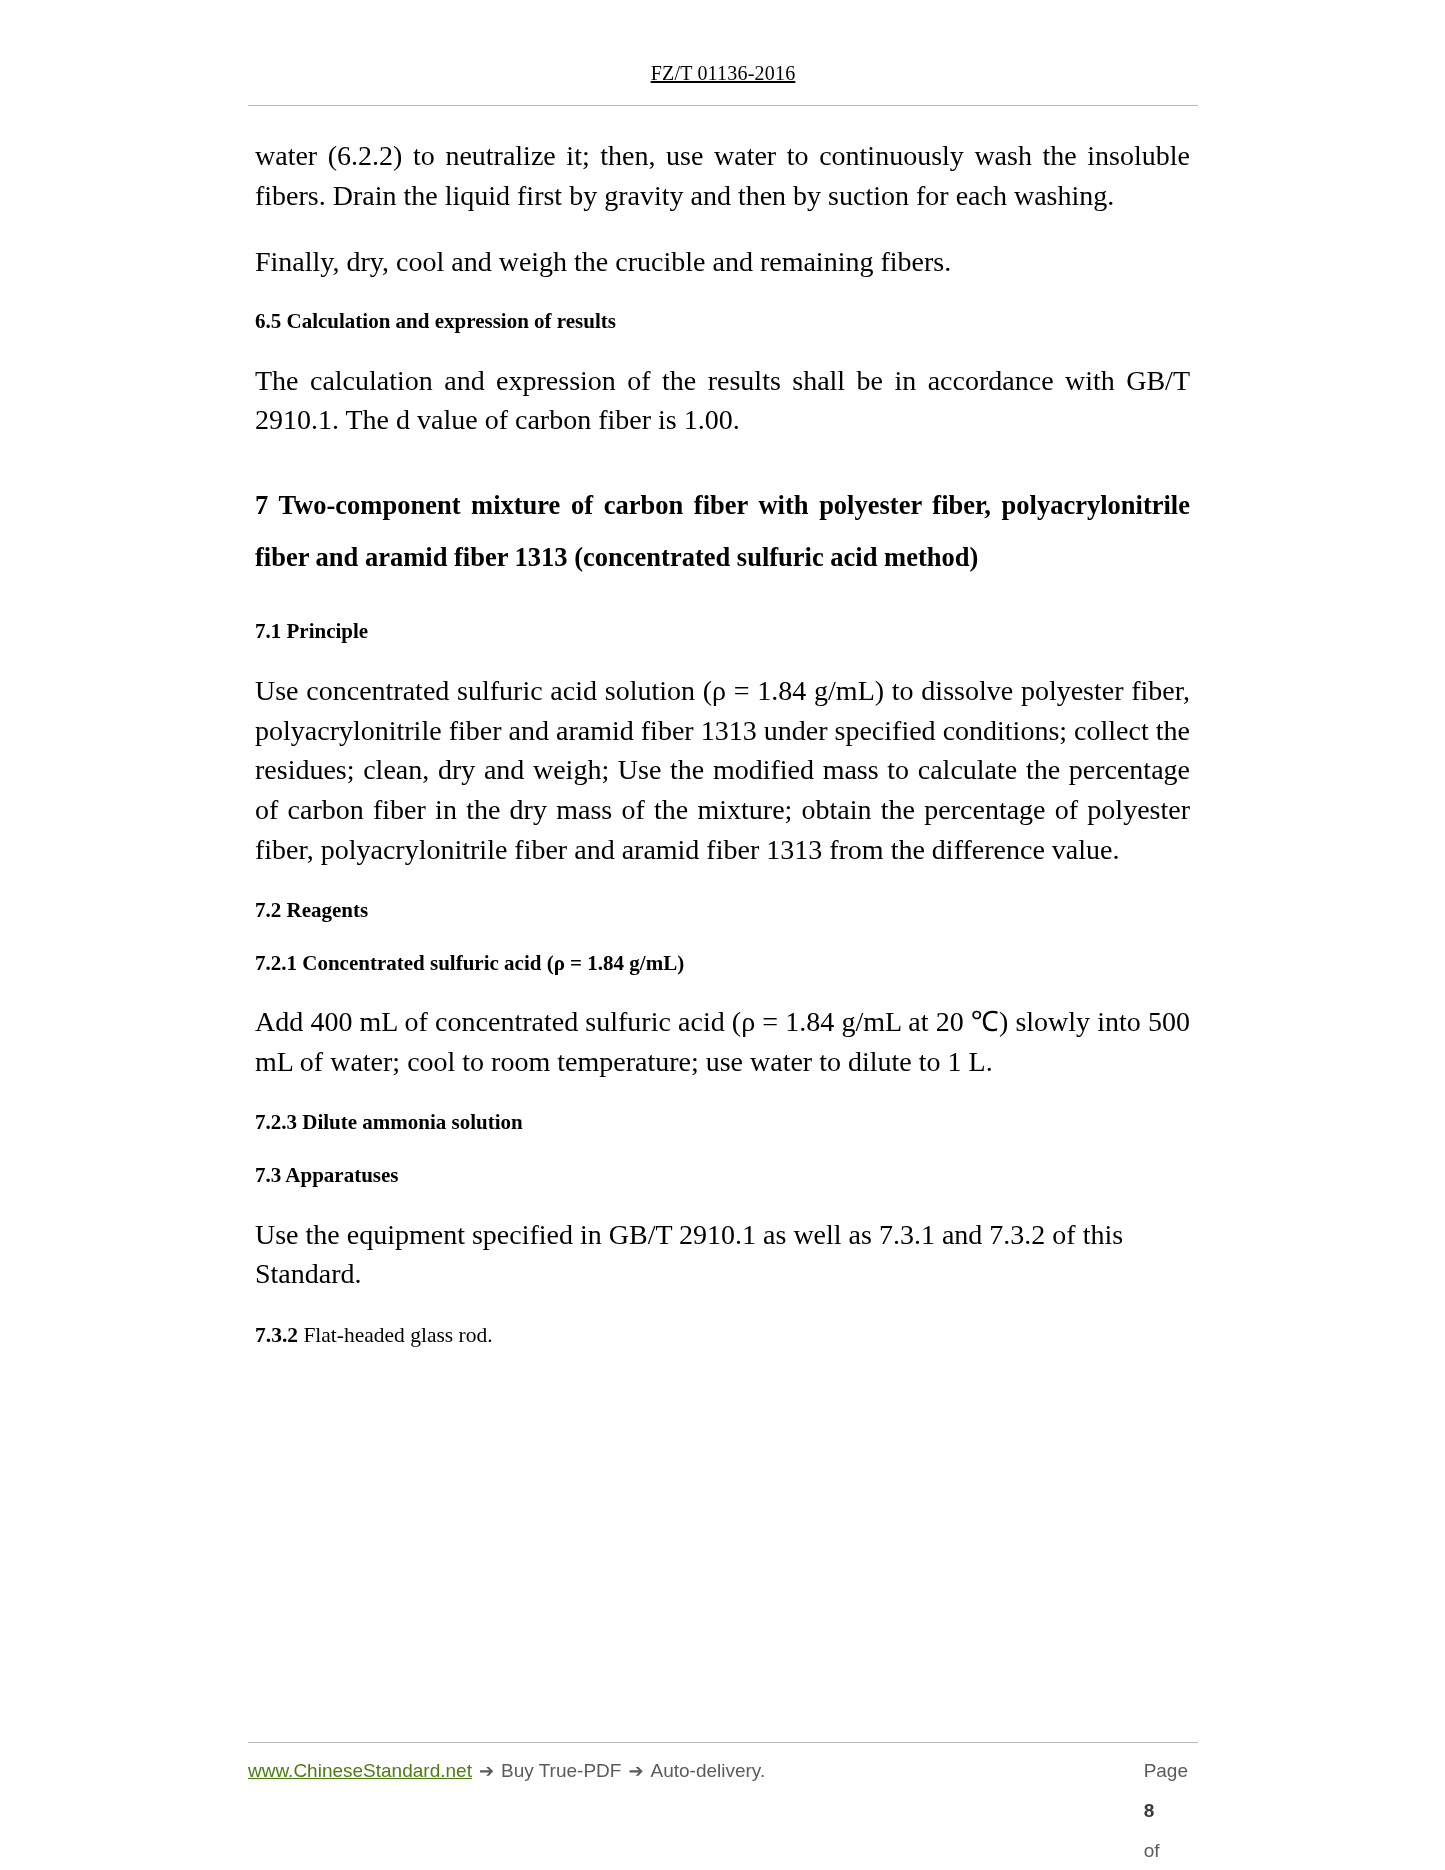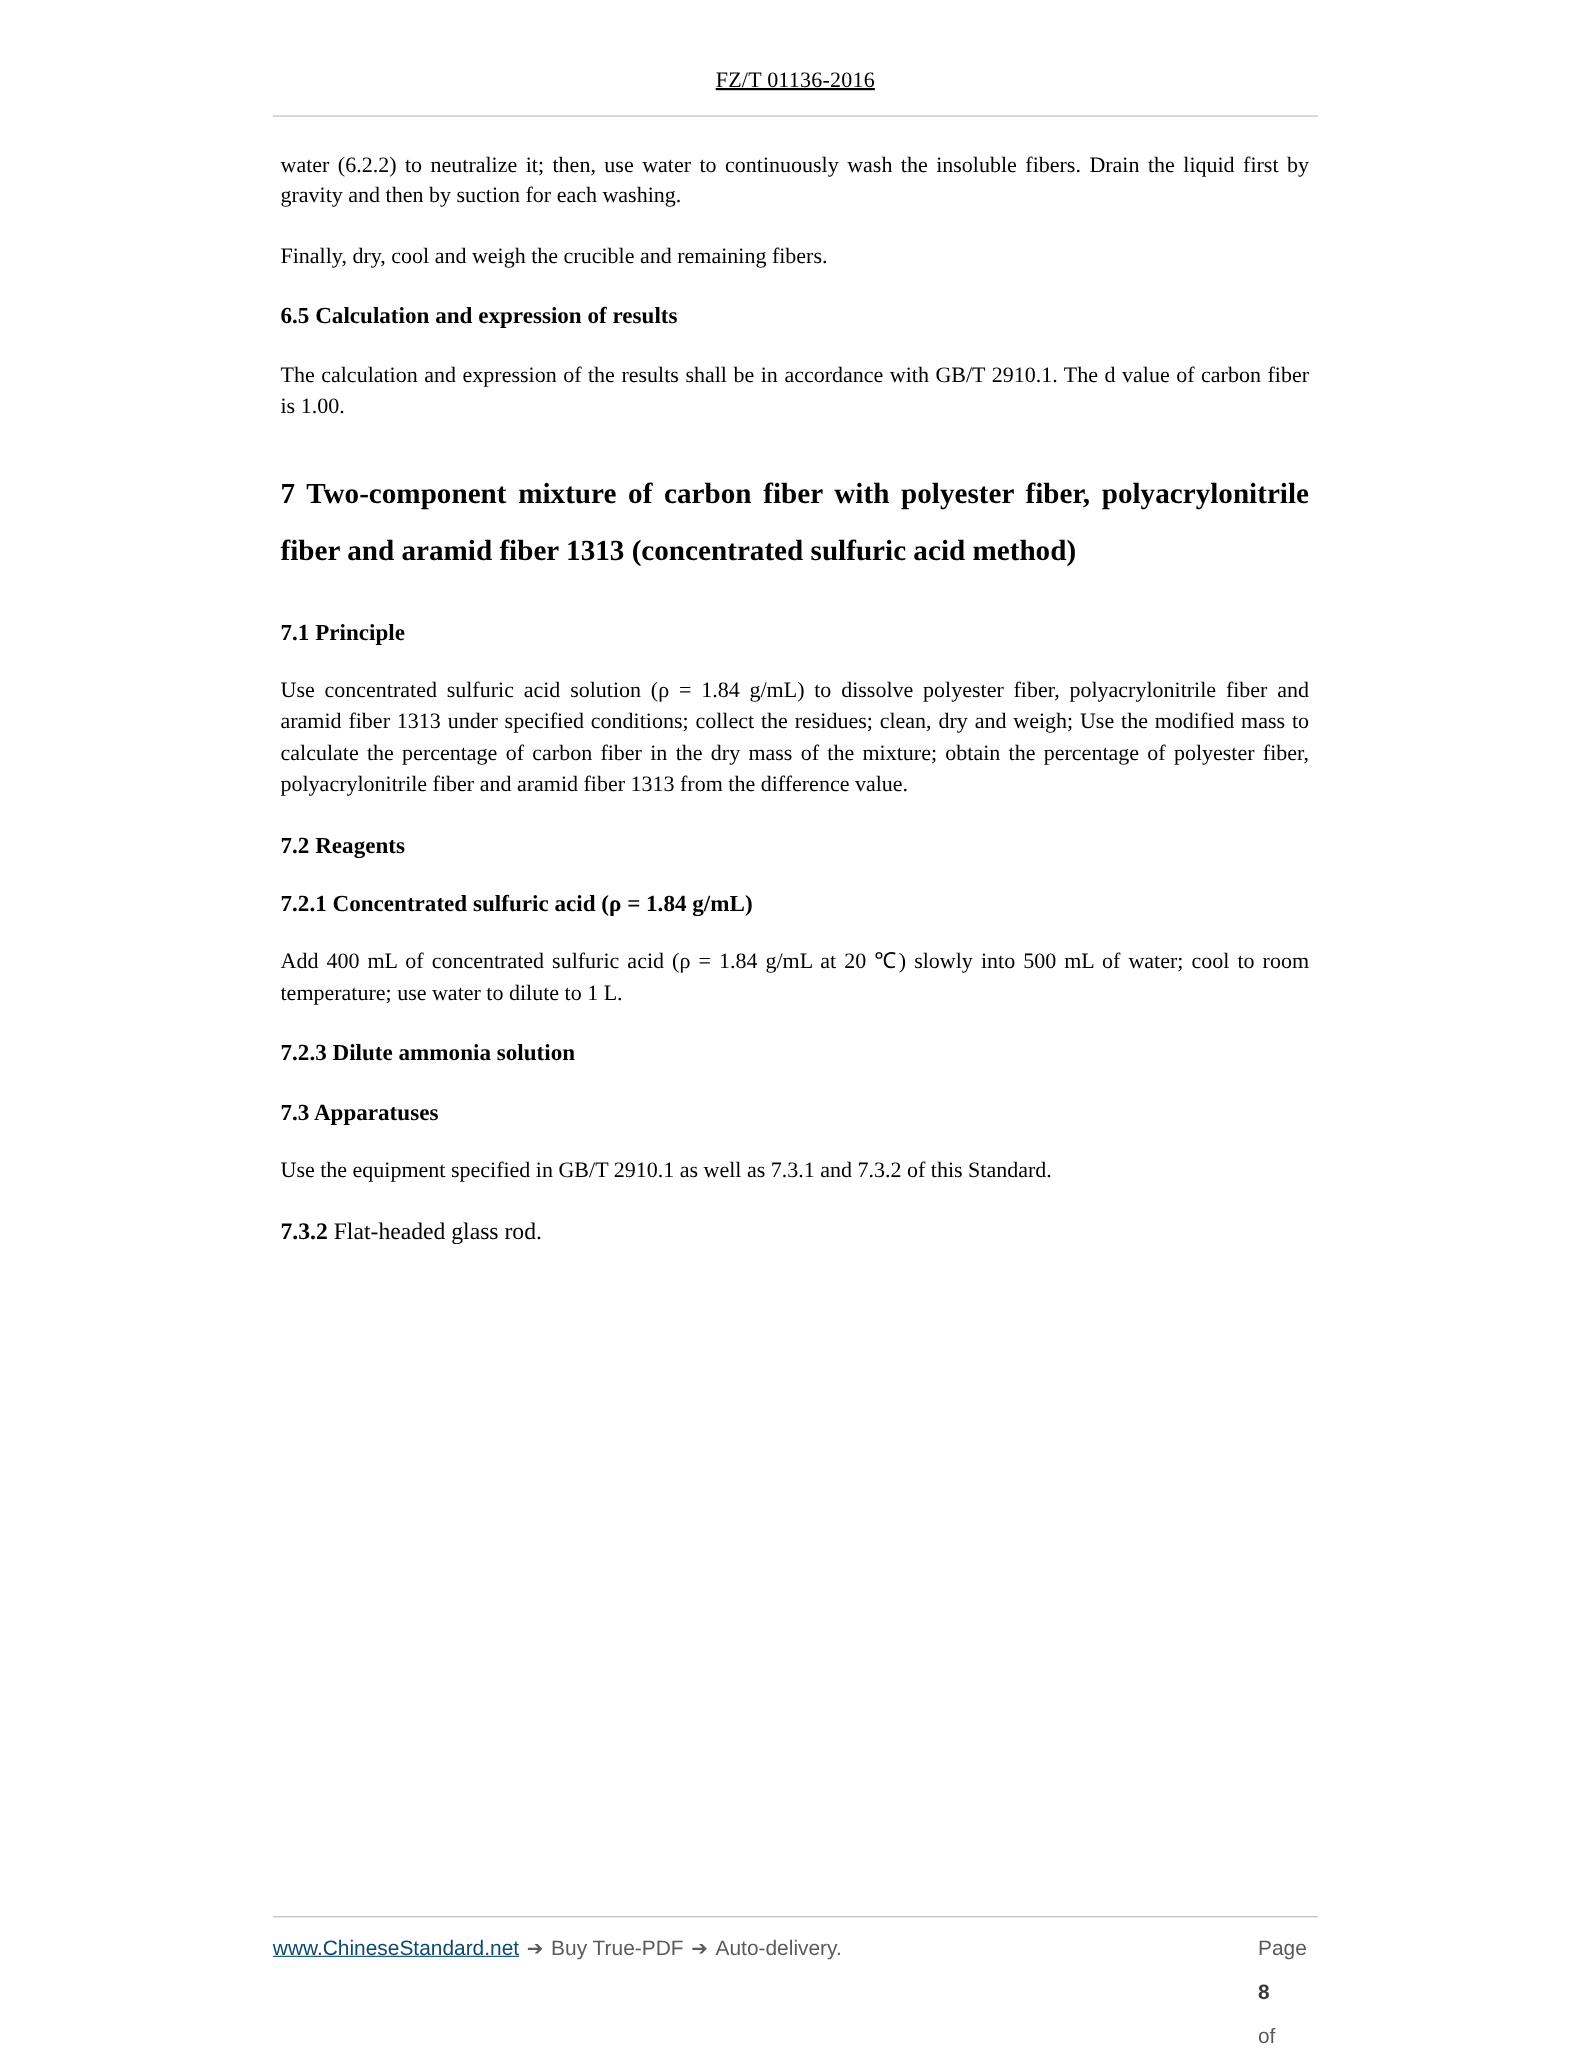--- a/index.html
+++ b/index.html
@@ -36,21 +36,21 @@
     background: #b9b9b9;
   }
   .content {
     position: absolute;
     top: 136px;
     left: 255px;
     width: 935px;
   }
   p {
     margin: 0 0 26px 0;
-    font-size: 20px;
+    font-size: 28px;
     line-height: 1.42;
     text-align: justify;
     text-justify: inter-word;
   }
   p.nojust {
     text-align: left;
   }
   .h-sub {
     margin: 0 0 24px 0;
     font-size: 21px;
@@ -90,21 +90,21 @@
     color: #5b5b5b;
     display: flex;
     align-items: baseline;
   }
   .footer-left {
     display: flex;
     align-items: baseline;
     gap: 7px;
   }
   .footer a.site {
-    color: #0c4a6e;
+    color: #4d7c0f;
     text-decoration: underline;
   }
   .footer-right {
     margin-left: auto;
     padding-right: 10px;
     display: flex;
     align-items: baseline;
     gap: 18px;
     flex-direction: column;
   }

